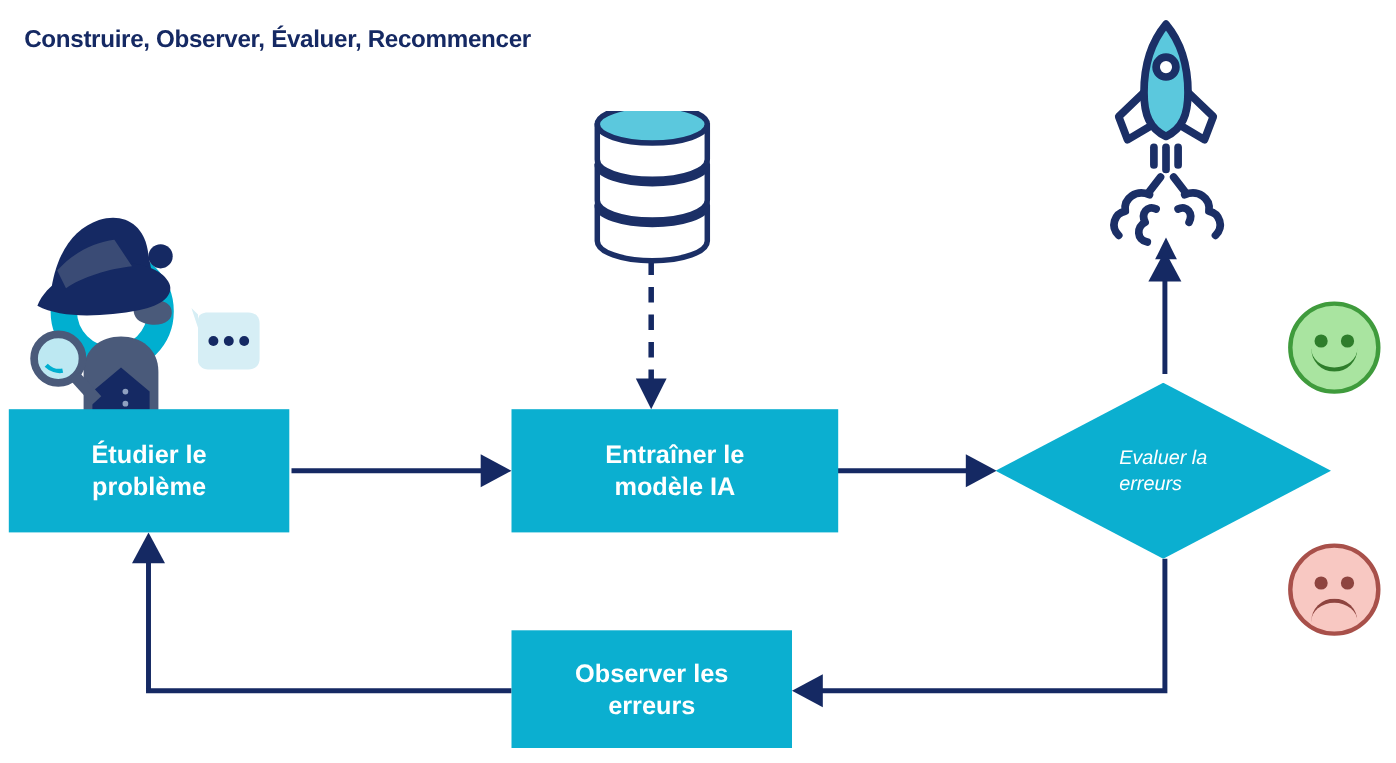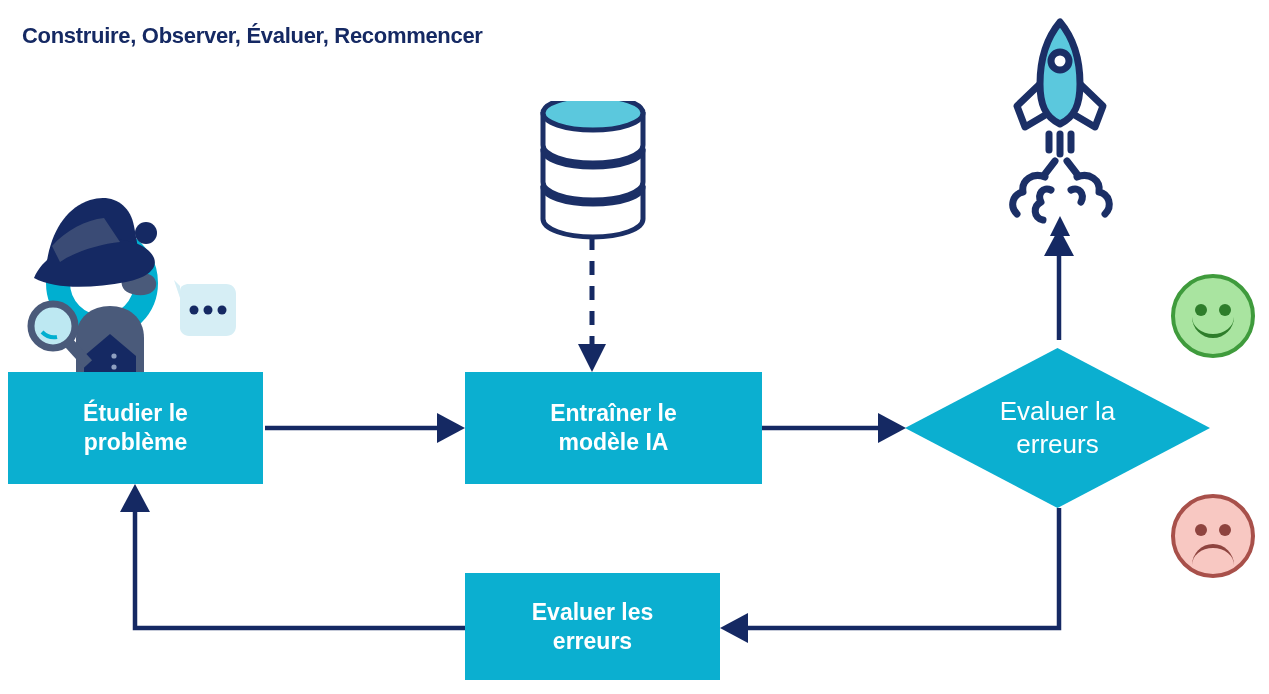--- a/index.html
+++ b/index.html
@@ -13,21 +13,21 @@
   .node{position:absolute;background:#0BAFD0;color:#ffffff;
         display:flex;align-items:center;justify-content:center;
         text-align:center;line-height:1.26;font-size:23px;font-weight:700;}
   #node-study{left:8px;top:372px;width:255px;height:112px;}
   #node-train{left:465px;top:372px;width:297px;height:112px;}
   #node-errors{left:465px;top:573px;width:255px;height:107px;}
 
   #node-eval{position:absolute;left:905px;top:348px;width:305px;height:160px;}
   #node-eval .dia-shape{position:absolute;inset:0;}
   #node-eval .dia-label{position:absolute;inset:0;display:flex;align-items:center;
-        justify-content:center;color:#fff;font-size:26px;text-align:center;line-height:1.26;}
+        justify-content:center;color:#fff;font-size:18px;line-height:1.26;font-style:italic;}
 
   svg.layer{position:absolute;left:0;top:0;width:1269px;height:694px;overflow:visible;}
   .fl{fill:none;stroke:#152963;stroke-width:4.5;}
   .fl-dash{fill:none;stroke:#152963;stroke-width:5;stroke-dasharray:14 11;}
   .ah{fill:#152963;}
 
   .smiley{position:absolute;border-radius:50%;}
   #face-happy{left:1171px;top:274px;width:84px;height:84px;background:#A9E4A0;border:4px solid #3F9B3C;box-sizing:border-box;}
   #face-sad{left:1171px;top:494px;width:84px;height:84px;background:#F8C8C2;border:4px solid #A8504A;box-sizing:border-box;}
   .eye{position:absolute;width:12px;height:12px;border-radius:50%;}
@@ -188,21 +188,21 @@
     <div class="dia-label">
       <div>
         <div>Evaluer la</div>
         <div>erreurs</div>
       </div>
     </div>
   </div>
 
   <div class="node" id="node-errors">
     <div>
-      <div>Evaluer les</div>
+      <div>Observer les</div>
       <div>erreurs</div>
     </div>
   </div>
 
   <div class="smiley" id="face-happy">
     <div class="eye l"></div>
     <div class="eye r"></div>
     <div class="mouth"></div>
   </div>
 

